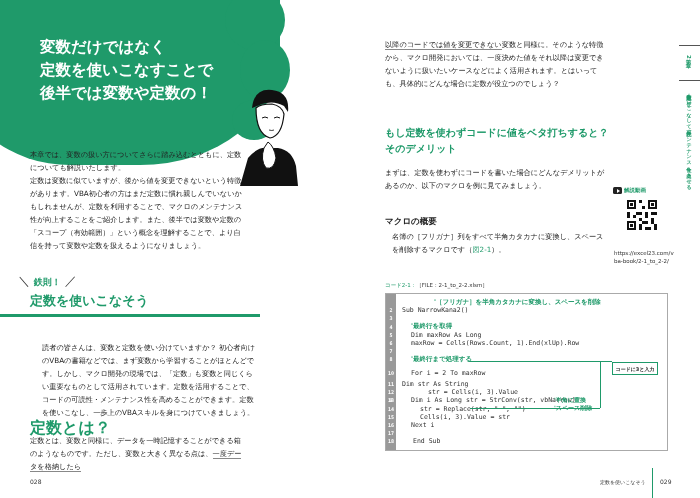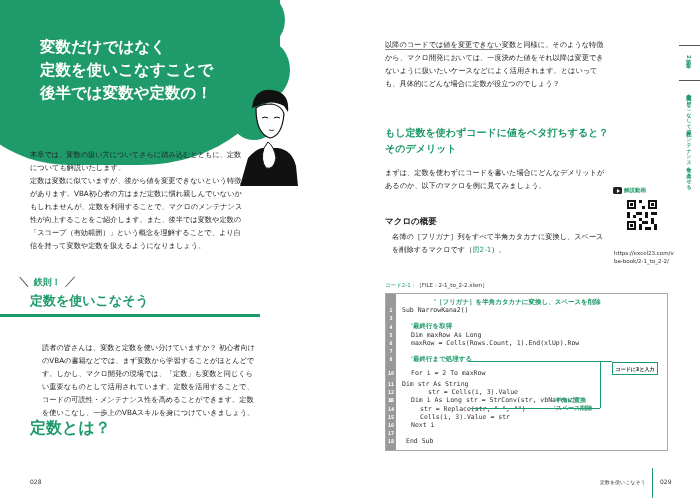--- a/index.html
+++ b/index.html
@@ -93,20 +93,23 @@
 
   <div class="rule-head">
     <span class="rule-slash">＼ </span><span>鉄則！</span><span class="rule-slash"> ／</span>
   </div>
   <div class="sec-title">定数を使いこなそう</div>
   <div class="sec-bar"></div>
 
   <div class="body-text lt2">読者の皆さんは、変数と定数を使い分けていますか？ 初心者向けのVBAの書籍などでは、まず変数から学習することがほとんどです。しかし、マクロ開発の現場では、「定数」も変数と同じくらい重要なものとして活用されています。定数を活用することで、コードの可読性・メンテナンス性を高めることができます。定数を使いこなし、一歩上のVBAスキルを身につけていきましょう。</div>
 
   <div class="sub-title">定数とは？</div>
+  <div class="body-text lt3">
+    <span>定数とは、変数と同様に、データを一時記憶することができる箱のようなものです。ただし、変数と大きく異なる点は、</span><span class="underline">一度データを格納したら</span>
+  </div>
 
   <div class="page-num" style="left:30px; top:478px;">028</div>
 </div>
 
 <div class="page right">
   <div class="body-text rt1">
     <span class="underline">以降のコードでは値を変更できない</span><span>変数と同様に。そのような特徴から、マクロ開発においては、一度決めた値をそれ以降は変更できないように扱いたいケースなどによく活用されます。とはいっても、具体的にどんな場合に定数が役立つのでしょう？</span>
   </div>
 
   <div class="right-h">
@@ -192,21 +195,21 @@
         <div class="code-line" style="top: 127px; height: 8.2px;">
           <span class="ln">16</span>
           <span class="code" style="padding-left: 15px;">Next i</span>
         </div>
         <div class="code-line" style="top: 135.2px; height: 8.2px;">
           <span class="ln">17</span>
           <span class="code" style="padding-left: 6px;"></span>
         </div>
         <div class="code-line" style="top: 143.4px; height: 8.2px;">
           <span class="ln">18</span>
-          <span class="code" style="padding-left: 10px;">End Sub</span>
+          <span class="code" style="padding-left: 17px;">End Sub</span>
         </div>
       </div>
   </div>
 
   <div class="annot-line" style="left:120px; top:361px; width:142px; height:0; border-width:1px 0 0 0;"></div>
   <div class="annot-line" style="left:250px; top:361px; width:0; height:47px; border-width:0 0 0 1px;"></div>
   <div class="annot-line" style="left:120px; top:408px; width:130px; height:0; border-width:1px 0 0 0;"></div>
   <div class="annot-box">コードに3と入力</div>
 
   <div class="video-label">

